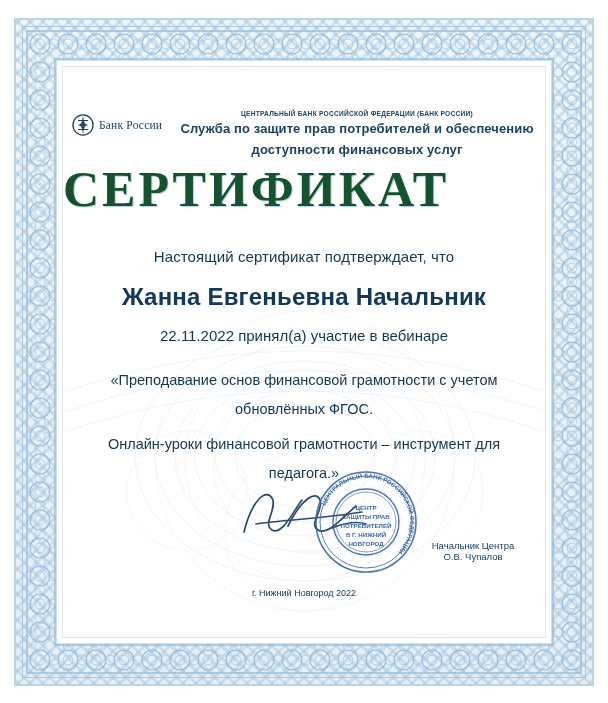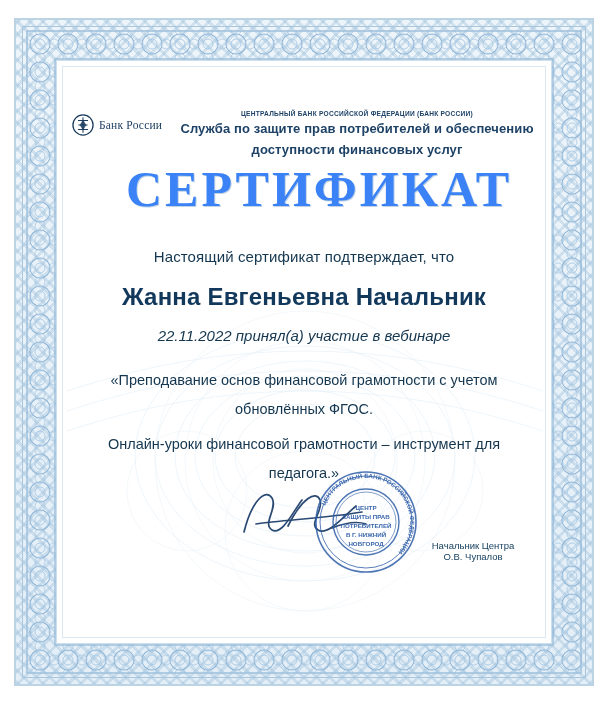--- a/index.html
+++ b/index.html
@@ -140,26 +140,26 @@
     line-height: 1.6;
     font-weight: bold;
   }
 
   
   .title {
     position: absolute;
     left: 0;
     top: 160px;
     width: 512px;
-    text-align: right;
+    text-align: center;
     font-family: "Liberation Serif", serif;
     font-weight: bold;
     font-size: 50px;
     letter-spacing: 3px;
-    color: #3b82f6;
+    color: #14532d;
     text-shadow: 1px 1px 0 rgba(120,160,195,0.45);
   }
 
   
   .body-block {
     position: absolute;
     left: 72px;
     top: 248px;
     width: 464px;
     text-align: center;
@@ -173,21 +173,20 @@
     margin-top: 18px;
     font-size: 24px;
     font-weight: bold;
     color: #12395c;
     letter-spacing: 0.2px;
   }
   .line-date {
     margin-top: 16px;
     font-size: 15px;
     color: #14364f;
-    font-style: italic;
   }
   .line-topic {
     margin-top: 22px;
     font-size: 14.5px;
     color: #14364f;
     line-height: 2.0;
   }
 
   
   .sig-row {
@@ -344,14 +343,15 @@
       <text x="56" y="80">НОВГОРОД</text>
     </g>
   </svg>
 
   <div class="sig-row">
     <div class="sig-left">Начальник Центра</div>
     <div class="sig-mid"></div>
     <div class="sig-right">О.В. Чупалов</div>
   </div>
 
+  <div class="city-line">г. Нижний Новгород 2022</div>
 
 </div>
 
 </body></html>

